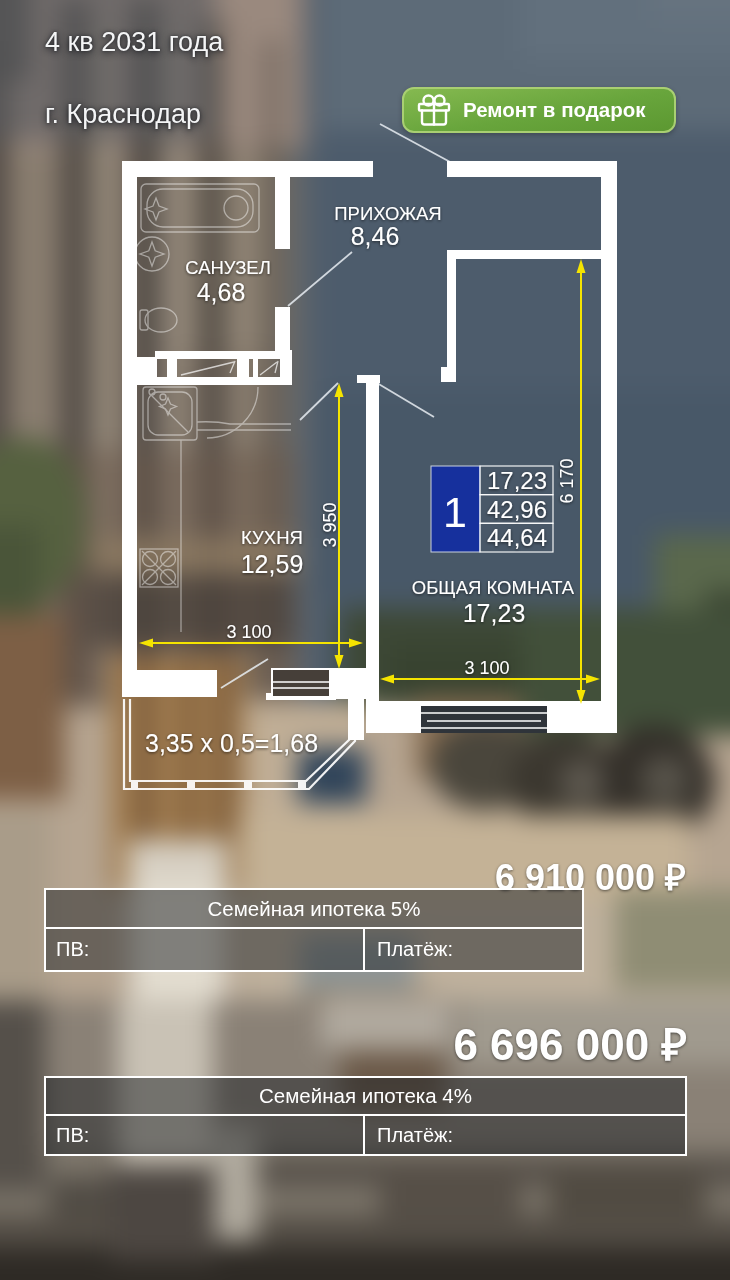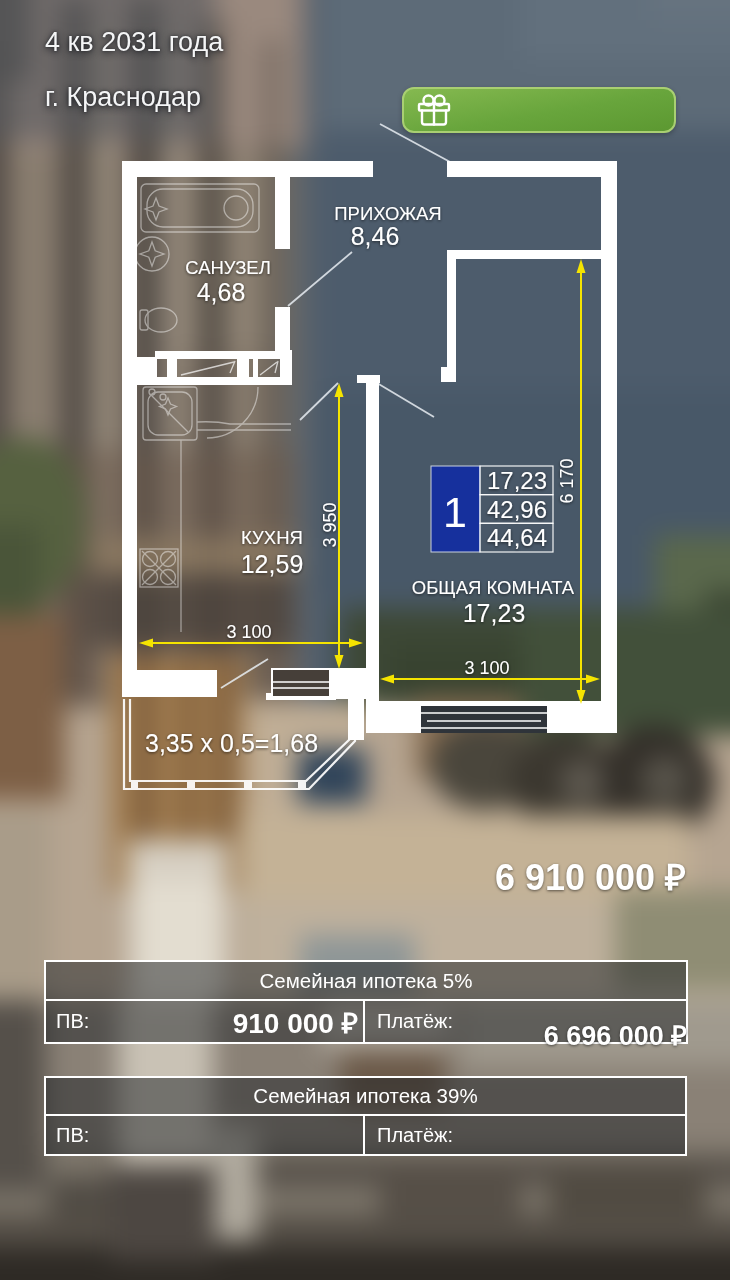--- a/index.html
+++ b/index.html
@@ -310,60 +310,60 @@
     <g fill="#fff" font-size="24" text-anchor="middle" font-family="Liberation Sans, sans-serif" filter="url(#tsh)">
       <text x="517" y="489">17,23</text>
       <text x="517" y="518">42,96</text>
       <text x="517" y="546">44,64</text>
     </g>
   </g>
 </svg>
 
 <div class="abs" style="left:45px;top:27px;font-size:27px;color:#f4f5f6;text-shadow:0 2px 7px rgba(15,18,24,0.9),0 0 3px rgba(15,18,24,0.55);">4 кв 2031 года</div>
 
-<div class="abs" style="left:45px;top:82px;font-size:27px;color:#f4f5f6;text-shadow:0 2px 7px rgba(15,18,24,0.9),0 0 3px rgba(15,18,24,0.55);">г. Краснодар</div>
+<div class="abs" style="left:45px;top:99px;font-size:27px;color:#f4f5f6;text-shadow:0 2px 7px rgba(15,18,24,0.9),0 0 3px rgba(15,18,24,0.55);">г. Краснодар</div>
 
 <div class="abs" style="left:402px;top:87px;width:270px;height:42px;border-radius:12px;
      background:linear-gradient(170deg,#85b950 0%,#68a53c 55%,#5c9831 100%);border:2px solid #a9cf72;
      box-shadow:0 2px 5px rgba(0,0,0,0.25);display:flex;align-items:center;">
 
   <svg width="34" height="34" viewBox="0 0 34 34" style="margin-left:13px;">
     <g fill="none" stroke="#fff" stroke-width="2.4" stroke-linecap="round">
       <circle cx="11.5" cy="7.5" r="5"></circle>
       <circle cx="22.5" cy="7.5" r="5"></circle>
       <rect x="2" y="11" width="30" height="6.5" rx="1"></rect>
       <path d="M5 17.5 V29 a2.5 2.5 0 0 0 2.5 2.5 H26.5 a2.5 2.5 0 0 0 2.5 -2.5 V17.5"></path>
       <line x1="17" y1="11" x2="17" y2="31.5"></line>
     </g>
   </svg>
 
+  <div style="color:#fff;font-size:20.5px;font-weight:bold;margin-left:12px;">Ремонт в подарок</div>
 </div>
 
 <div class="abs wtxt" style="left:0;top:860px;width:686px;text-align:right;font-size:36px;font-weight:bold;line-height:1.0;">6&nbsp;910&nbsp;000&nbsp;₽</div>
 
-<div class="abs" style="left:44px;top:960px;width:644px;border:2px solid #fff;background:rgba(30,33,38,0.5);color:#fff;box-sizing:border-box;">
+<div class="abs" style="left:44px;top:888px;width:540px;border:2px solid #fff;background:rgba(30,33,38,0.5);color:#fff;box-sizing:border-box;">
 
   <div style="height:37px;display:flex;align-items:center;justify-content:center;font-size:20.5px;">Семейная ипотека 5%</div>
 
   <div style="display:flex;border-top:2px solid #fff;height:41px;">
     <div style="width:317px;display:flex;align-items:center;border-right:2px solid #fff;">
       <span style="font-size:20px;margin-left:10px;">ПВ:</span>
-      <span style="font-size:28px;font-weight:bold;margin-left:auto;margin-right:5px;">910&nbsp;000&nbsp;₽</span>
     </div>
     <div style="flex:1;display:flex;align-items:center;">
       <span style="font-size:20px;margin-left:12px;">Платёж:</span>
     </div>
   </div>
 </div>
 
-<div class="abs wtxt" style="left:0;top:1023px;width:687px;text-align:right;font-size:27px;font-weight:bold;line-height:1.0;">6&nbsp;696&nbsp;000&nbsp;₽</div>
+<div class="abs wtxt" style="left:0;top:1023px;width:687px;text-align:right;font-size:44px;font-weight:bold;line-height:1.0;">6&nbsp;696&nbsp;000&nbsp;₽</div>
 
 <div class="abs" style="left:44px;top:1076px;width:643px;border:2px solid #fff;background:rgba(30,33,38,0.5);color:#fff;box-sizing:border-box;">
 
-  <div style="height:36px;display:flex;align-items:center;justify-content:center;font-size:20.5px;">Семейная ипотека 39%</div>
+  <div style="height:36px;display:flex;align-items:center;justify-content:center;font-size:20.5px;">Семейная ипотека 4%</div>
 
   <div style="display:flex;border-top:2px solid #fff;height:38px;">
     <div style="width:317px;display:flex;align-items:center;border-right:2px solid #fff;">
       <span style="font-size:20px;margin-left:10px;">ПВ:</span>
     </div>
     <div style="flex:1;display:flex;align-items:center;">
       <span style="font-size:20px;margin-left:12px;">Платёж:</span>
     </div>
   </div>
 </div>

